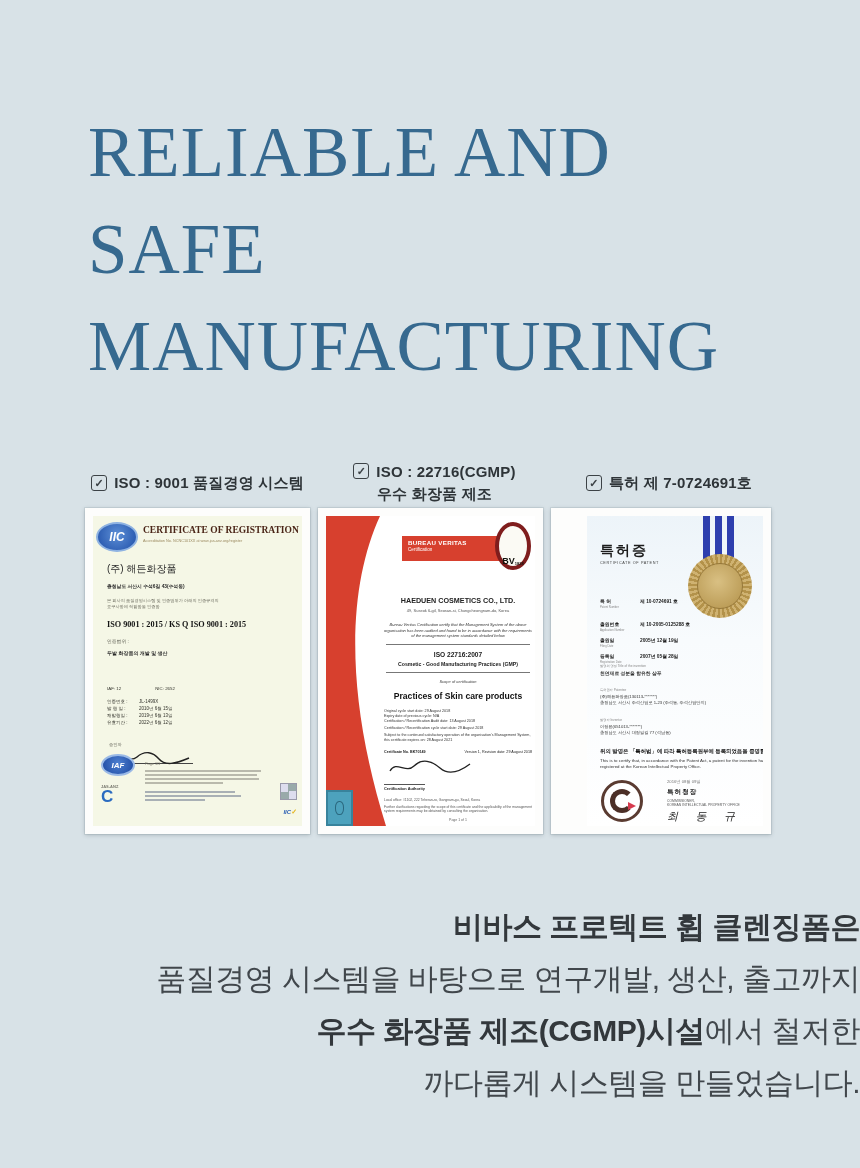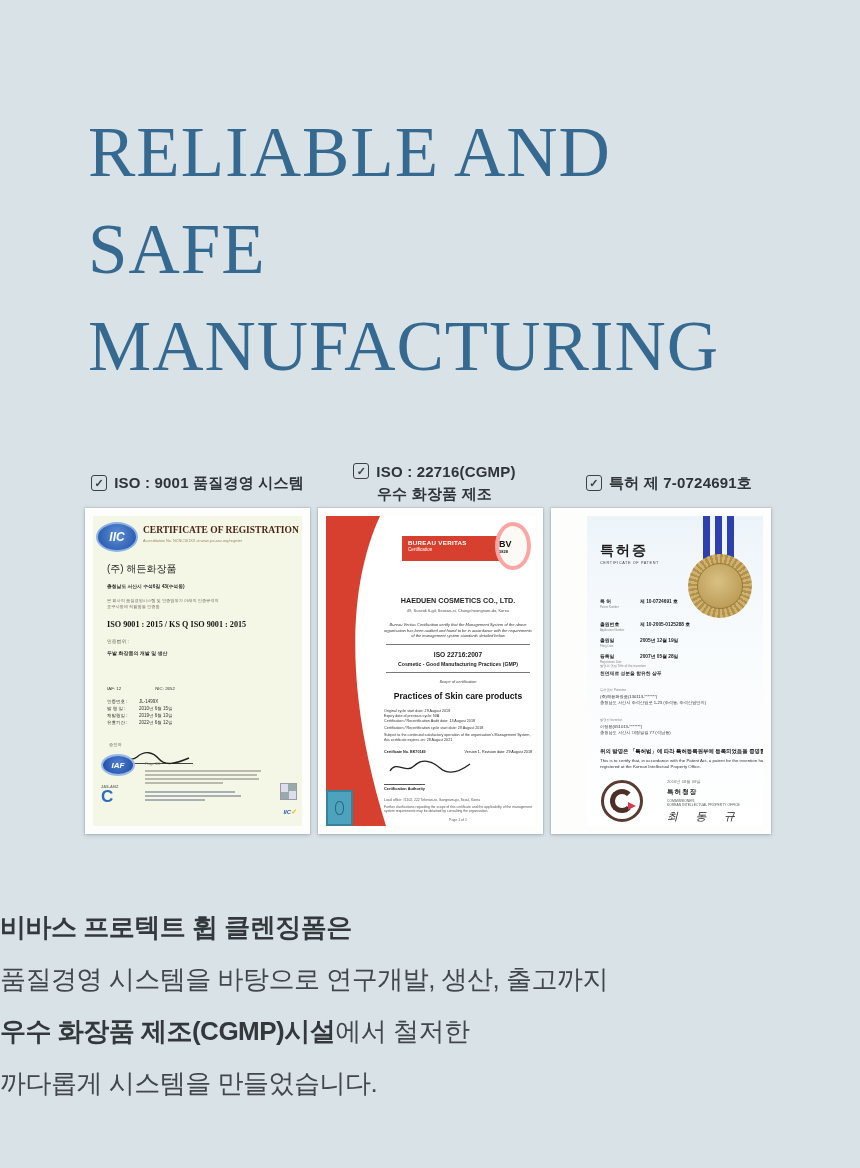--- a/index.html
+++ b/index.html
@@ -64,22 +64,22 @@
   .c1-qrtext { font-size:6px; font-weight:bold; font-style:italic; color:#2f62b5; }
   .c1-tick { color:#e4b520; font-size:7px; font-weight:bold; }
 
   
   .c2 { background:#ffffff; }
   .c2-swoosh { position:absolute; left:0; top:0; }
   .c2-banner { position:absolute; left:76px; top:20px; width:104px; height:25px; background:#d7402e; color:#fff;
                padding:3px 0 0 6px; }
   .c2-banner .b1 { font-size:6.2px; font-weight:bold; letter-spacing:.3px; }
   .c2-banner .b2 { font-size:4.6px; margin-top:1px; }
-  .bvseal { position:absolute; right:4px; top:6px; width:36px; height:48px; border:4px solid #fca5a5; border-radius:50%;
-            background:#fbfaf4; display:flex; flex-direction:column; align-items:flex-start; justify-content:center; color:#15140f; }
+  .bvseal { position:absolute; right:4px; top:6px; width:36px; height:48px; border:4px solid #7f1d1d; border-radius:50%;
+            background:#fbfaf4; display:flex; flex-direction:row; align-items:flex-end; justify-content:center; color:#15140f; }
   .bvseal .bv { font-size:9px; font-weight:bold; }
   .bvseal .yr { font-size:4px; font-weight:bold; }
   .c2-body { position:absolute; left:58px; top:80px; width:148px; text-align:center; color:#222; }
   .c2-company { font-size:7.2px; font-weight:bold; }
   .c2-addr { font-size:4px; color:#555; margin-top:3px; }
   .c2-intro { font-size:4px; font-style:italic; color:#333; margin-top:9px; line-height:5.5px; }
   .c2-hr { border-top:1px solid #777; margin:5px 2px 0 2px; }
   .c2-std { font-size:6.6px; font-weight:bold; margin-top:6px; }
   .c2-stdsub { font-size:5.2px; font-weight:bold; margin-top:3px; }
   .c2-scopelab { font-size:4px; font-style:italic; color:#444; margin-top:6px; }
@@ -130,22 +130,22 @@
   .p-date { position:absolute; left:80px; top:263px; font-size:4.2px; color:#777; }
   .p-comm { position:absolute; left:80px; top:272px; color:#222; }
   .p-comm .c1t { font-size:6.6px; font-weight:bold; letter-spacing:1px; }
   .p-comm .c2t { font-size:3.4px; color:#555; margin-top:1.5px; }
   .p-comm .c3t { font-size:3.4px; color:#555; }
   .p-sign { font-family:"DejaVu Serif", serif; font-style:italic; font-size:11px; letter-spacing:7px; margin-top:2px; color:#1a1a1a; }
 
   .sig-svg { display:block; }
 
   
-  .desc { position:absolute; left:0; top:901px; width:860px; text-align:left;
-          font-size:26px; line-height:52px; color:#41474c; letter-spacing:-0.5px; }
+  .desc { position:absolute; left:0; top:901px; width:860px; text-align:right;
+          font-size:30px; line-height:52px; color:#41474c; letter-spacing:-0.5px; }
   .desc .b { font-weight:bold; color:#33383c; }
 </style>
 </head>
 <body>
 
 <div class="page">
 
   <h1 class="heading">
     <div>RELIABLE AND</div>
     <div>SAFE</div>

